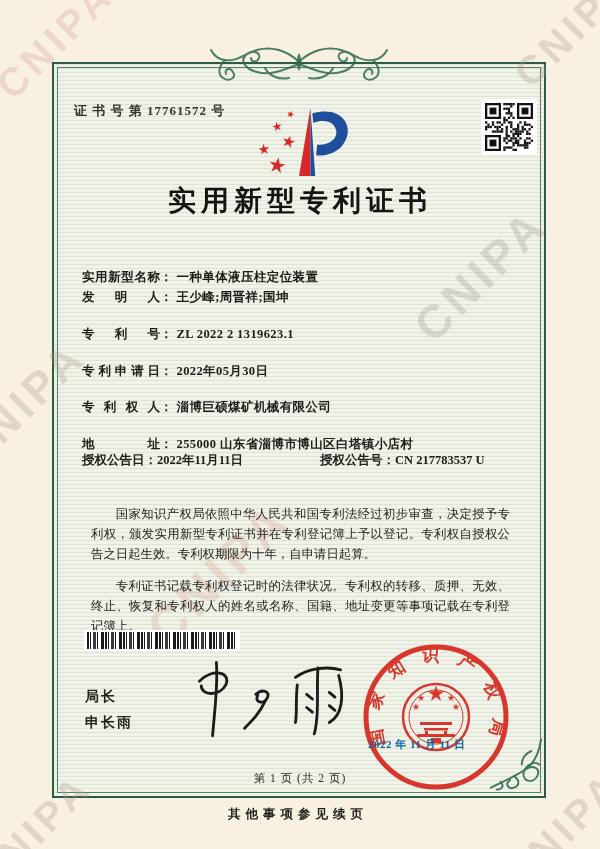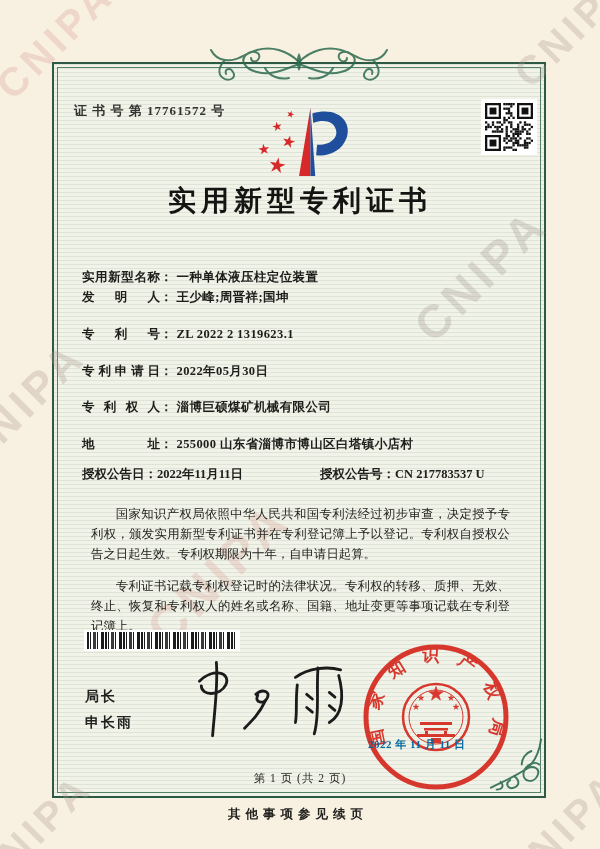--- a/index.html
+++ b/index.html
@@ -55,21 +55,21 @@
   }
   .rows{position:absolute;left:82px;top:246px;width:440px;font-size:12.5px;}
   .row{position:absolute;left:0;white-space:nowrap;font-weight:600;color:#1d1d1a;}
   .row .lbl{
     display:inline-block;width:78px;text-align:justify;text-align-last:justify;
     vertical-align:top;
   }
   .row .colon{display:inline-block;}
   .row .val{display:inline-block;margin-left:4px;letter-spacing:0.4px;}
   .r0{top:6px;margin-top:17px;}.r1{top:43px;}.r2{top:80px;}.r3{top:117px;}.r4{top:153px;}.r5{top:190px;}
-  .grant-row{position:absolute;left:82px;top:466px;width:440px;font-size:12.5px;
+  .grant-row{position:absolute;left:82px;top:452px;width:440px;font-size:12.5px;
     font-weight:600;white-space:nowrap;color:#1d1d1a;}
   .grant-no{position:absolute;left:238px;top:0;}
   .paras{
     position:absolute;left:79px;top:492px;width:443px;
     font-size:12.4px;line-height:1.62;text-align:justify;color:#23231f;
   }
   .paras p{margin:12px;text-indent:2em;}
   .barcode{
     position:absolute;left:84px;top:630px;width:156px;height:21px;
     background:#fff;padding:2px 3px;box-sizing:border-box;

